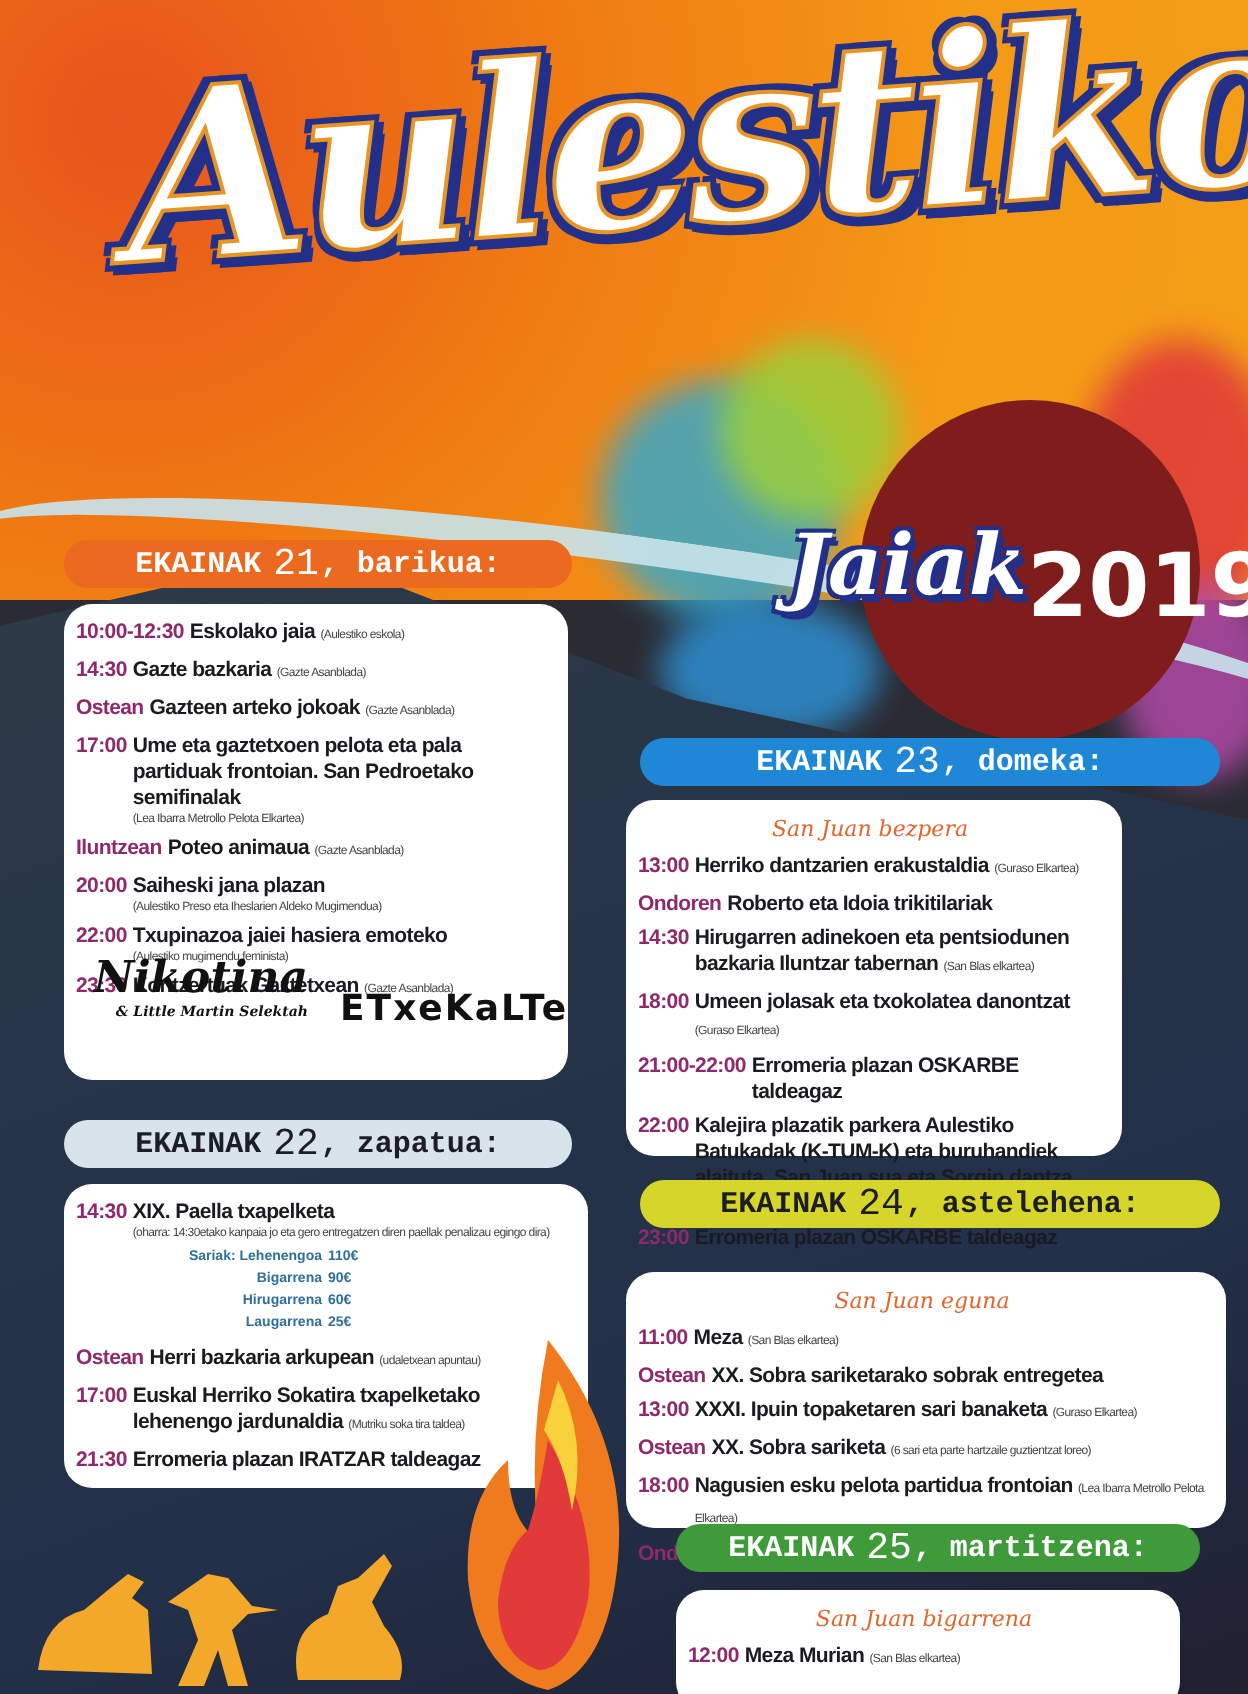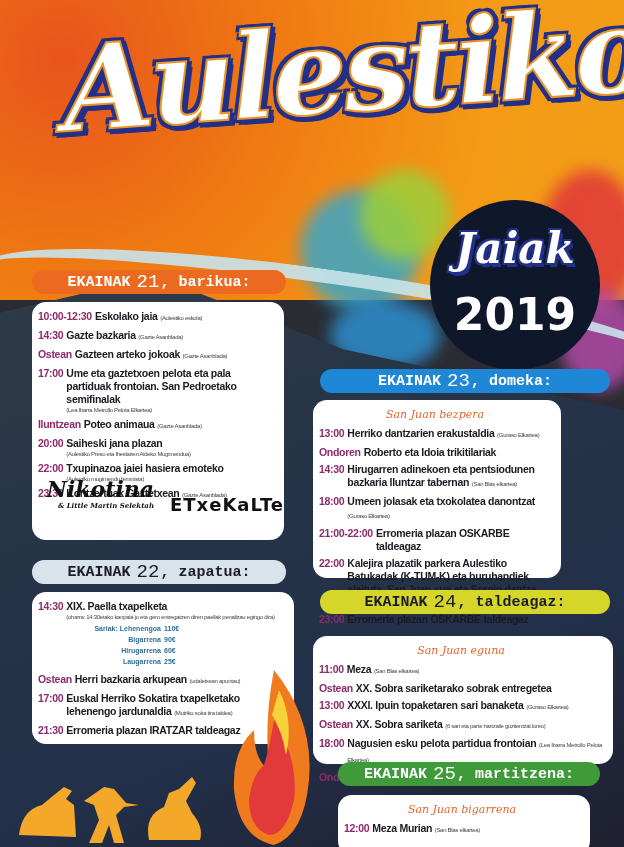--- a/index.html
+++ b/index.html
@@ -32,22 +32,22 @@
     position: absolute; left: 70px; top: 20px; width: 500px; height: 180px;
     font-family: "DejaVu Serif", serif; font-style: italic; font-weight: bold;
     font-size: 118px; color: #fff; letter-spacing: -4px;
     text-shadow: 0 0 0 #22308a, 4px 4px 0 #22308a, -4px 4px 0 #22308a, 4px -4px 0 #22308a, -4px -4px 0 #22308a, 6px 6px 0 #22308a, 0 6px 0 #22308a, 6px 0 0 #22308a;
     -webkit-text-stroke: 2px #e89524;
     transform: rotate(-4deg);
     transform-origin: left bottom;
   }
   .badge {
     position: absolute; left: 430px; top: 200px; width: 170px; height: 170px;
-    border-radius: 50%; background: #0f172a;
-    display: flex; flex-direction: column; align-items: center; justify-content: center;
+    border-radius: 50%; background: #7f1d1d;
+    display: flex; flex-direction: row; align-items: center; justify-content: center;
   }
   .badge .jaiak {
     font-family: "DejaVu Serif", serif; font-style: italic; font-weight: bold;
     font-size: 42px; color: #fff;
     text-shadow: 2px 2px 0 #22308a, -2px 2px 0 #22308a, 2px -2px 0 #22308a, -2px -2px 0 #22308a, 3px 4px 0 #22308a;
     margin-top: -6px;
   }
   .badge .year {
     font-family: "DejaVu Sans", sans-serif; font-weight: bold; font-size: 44px; color: #fff;
     margin-top: 16px;
@@ -234,21 +234,21 @@
     </div>
   <div class="row">
       <span class="t">23:00</span>
       <span class="body"><span>Erromeria plazan OSKARBE taldeagaz</span></span>
     </div>
 </div>
 
 <div class="day-header dark" style="left:320px;top:590px;width:290px;background:#d6d62a;">
   <span>EKAINAK</span>
   <span class="num">24</span>
-  <span>, taldeagaz:</span>
+  <span>, astelehena:</span>
 </div>
 <div class="card" style="left:313px;top:636px;width:300px;height:128px;">
   <div class="subtitle">San Juan eguna</div>
   <div class="row">
       <span class="t">11:00</span>
       <span class="body"><span>Meza</span> <span class="org">(San Blas elkartea)</span></span>
     </div>
   <div class="row">
       <span class="t">Ostean</span>
       <span class="body"><span>XX. Sobra sariketarako sobrak entregetea</span></span>

